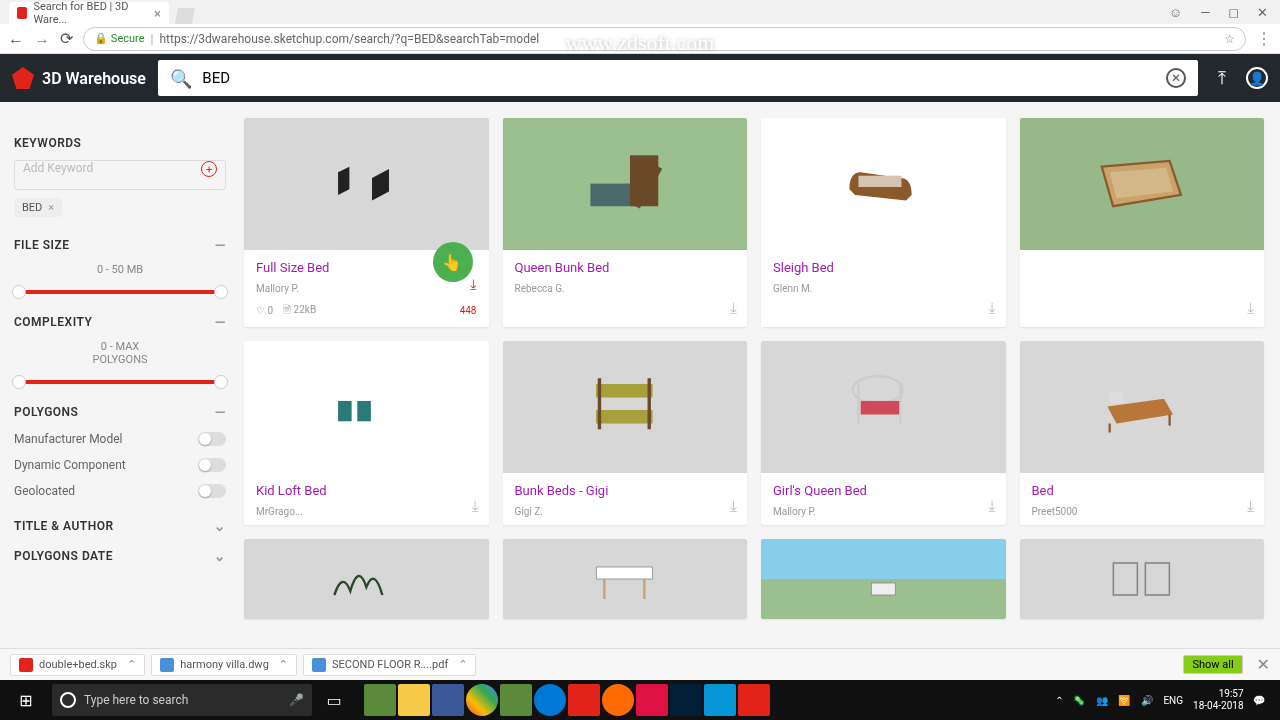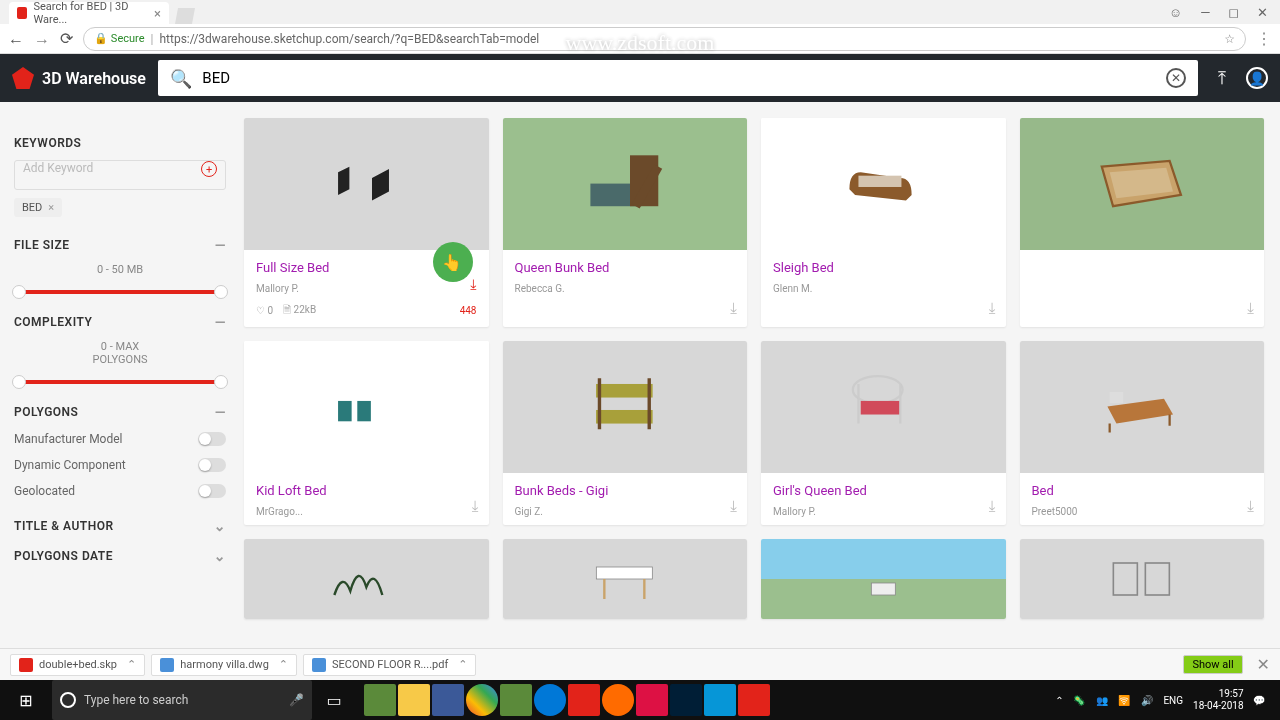--- a/index.html
+++ b/index.html
@@ -72,21 +72,21 @@
 .dl-item { display:flex;align-items:center;gap:6px;font-size:11px;color:#555;background:#fff;border:1px solid #ddd;padding:3px 8px;border-radius:2px; }
 .dl-item .ico { width:14px;height:14px;background:#e2231a;border-radius:2px; }
 .dl-item .ico.blue { background:#4a90d9; }
 .dl-item .chev { color:#888;margin-left:4px; }
 .show-all { margin-left:auto;font-size:11px;border:1px solid #ccc;padding:2px 8px;background:#84cc16;border-radius:2px; }
 .dl-close { color:#888;margin-left:8px;cursor:pointer; }
 
 
 .taskbar { height:40px;background:#101010;display:flex;align-items:center;padding:0 6px;gap:2px; }
 .task-btn { width:40px;height:40px;display:flex;align-items:center;justify-content:center;color:#fff;font-size:16px; }
-.task-search { flex:0 0 260px;height:40px;background:#2b2b2b;border-radius:2px;display:flex;align-items:center;padding:0 8px;gap:8px;color:#ccc;font-size:12px;margin-left:4px; }
+.task-search { flex:0 0 260px;height:32px;background:#2b2b2b;border-radius:2px;display:flex;align-items:center;padding:0 8px;gap:8px;color:#ccc;font-size:12px;margin-left:4px; }
 .task-search .circ { width:16px;height:16px;border:2px solid #fff;border-radius:50%; }
 .task-icons { display:flex;gap:2px;margin-left:8px; }
 .task-icons .ti { width:32px;height:32px;border-radius:2px; }
 .tray { margin-left:auto;display:flex;align-items:center;gap:10px;color:#fff;font-size:10px;padding-right:8px; }
 .tray .clock { text-align:right;line-height:1.2; }
 
 .watermark { position:absolute; top:30px; left:50%; transform:translateX(-50%); color:#fff; font-size:22px; text-shadow:0 0 4px rgba(0,0,0,.4); opacity:.8; pointer-events:none; z-index:20; font-family: Georgia, serif;}
 </style>
 </head>
 <body>

